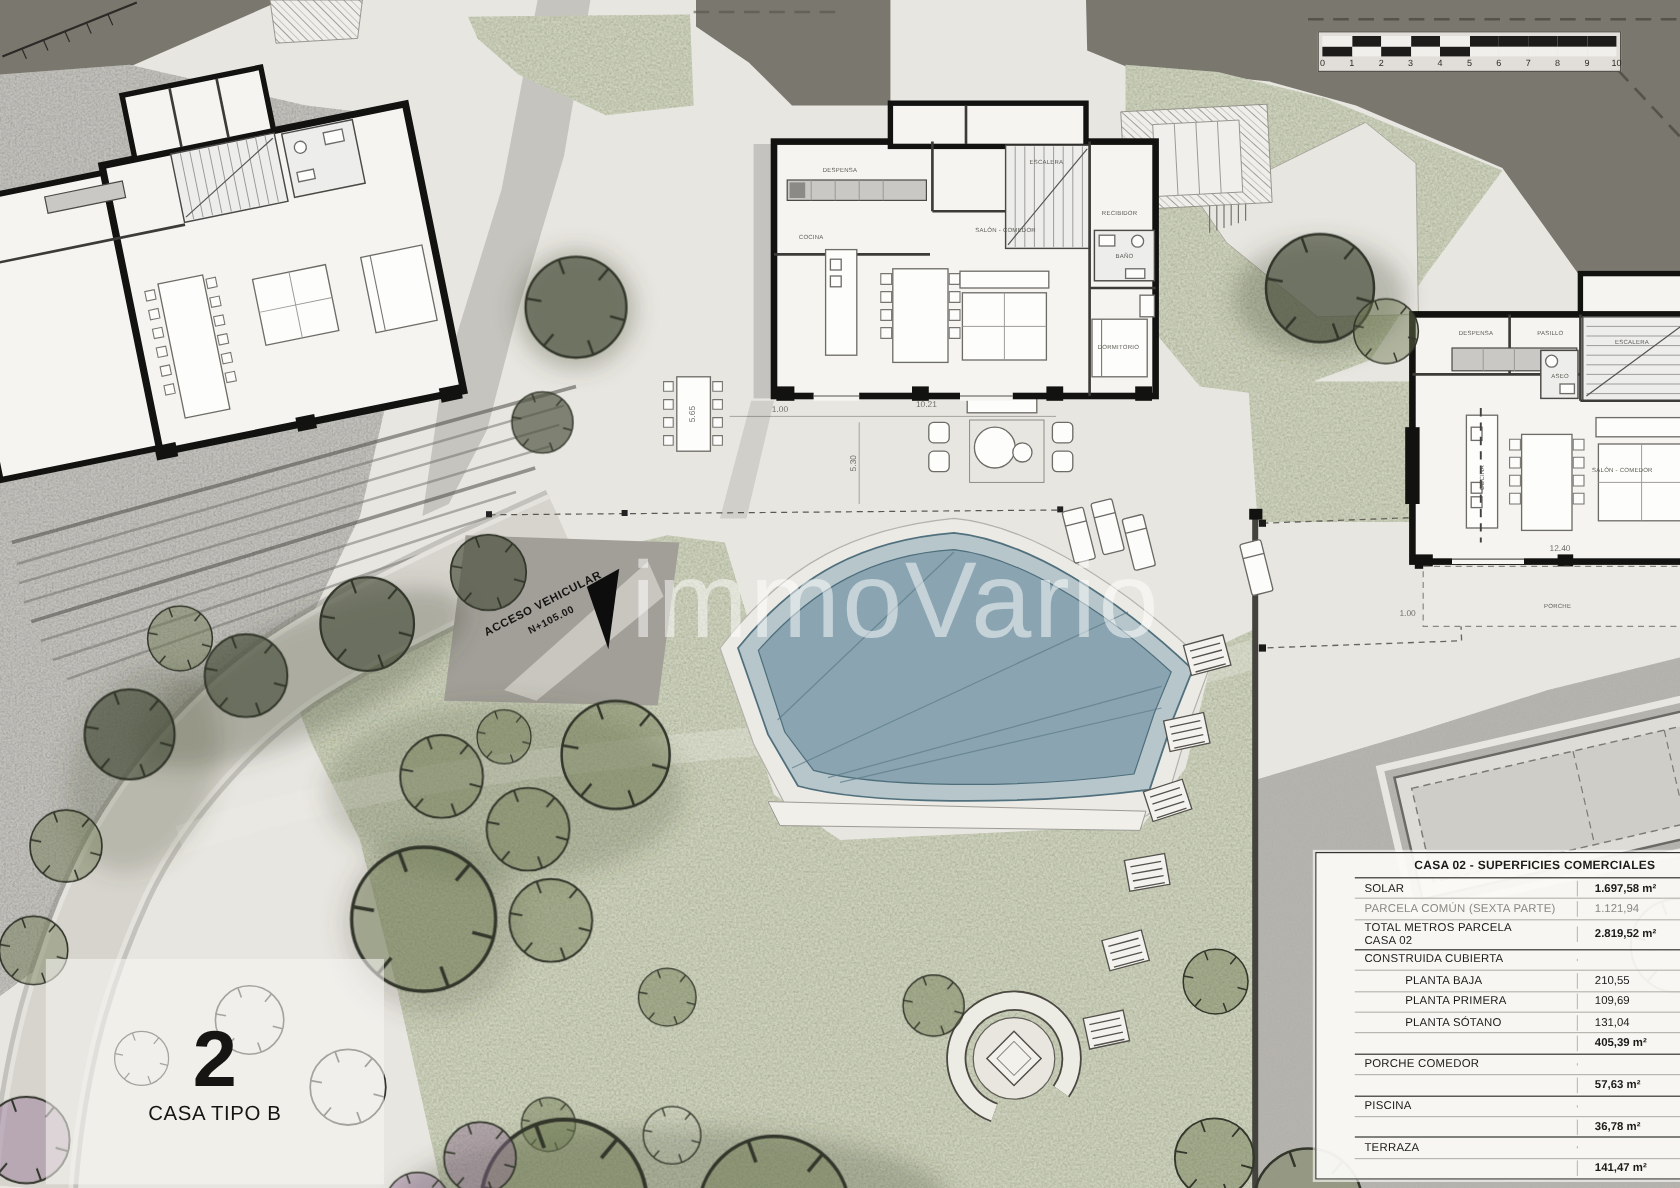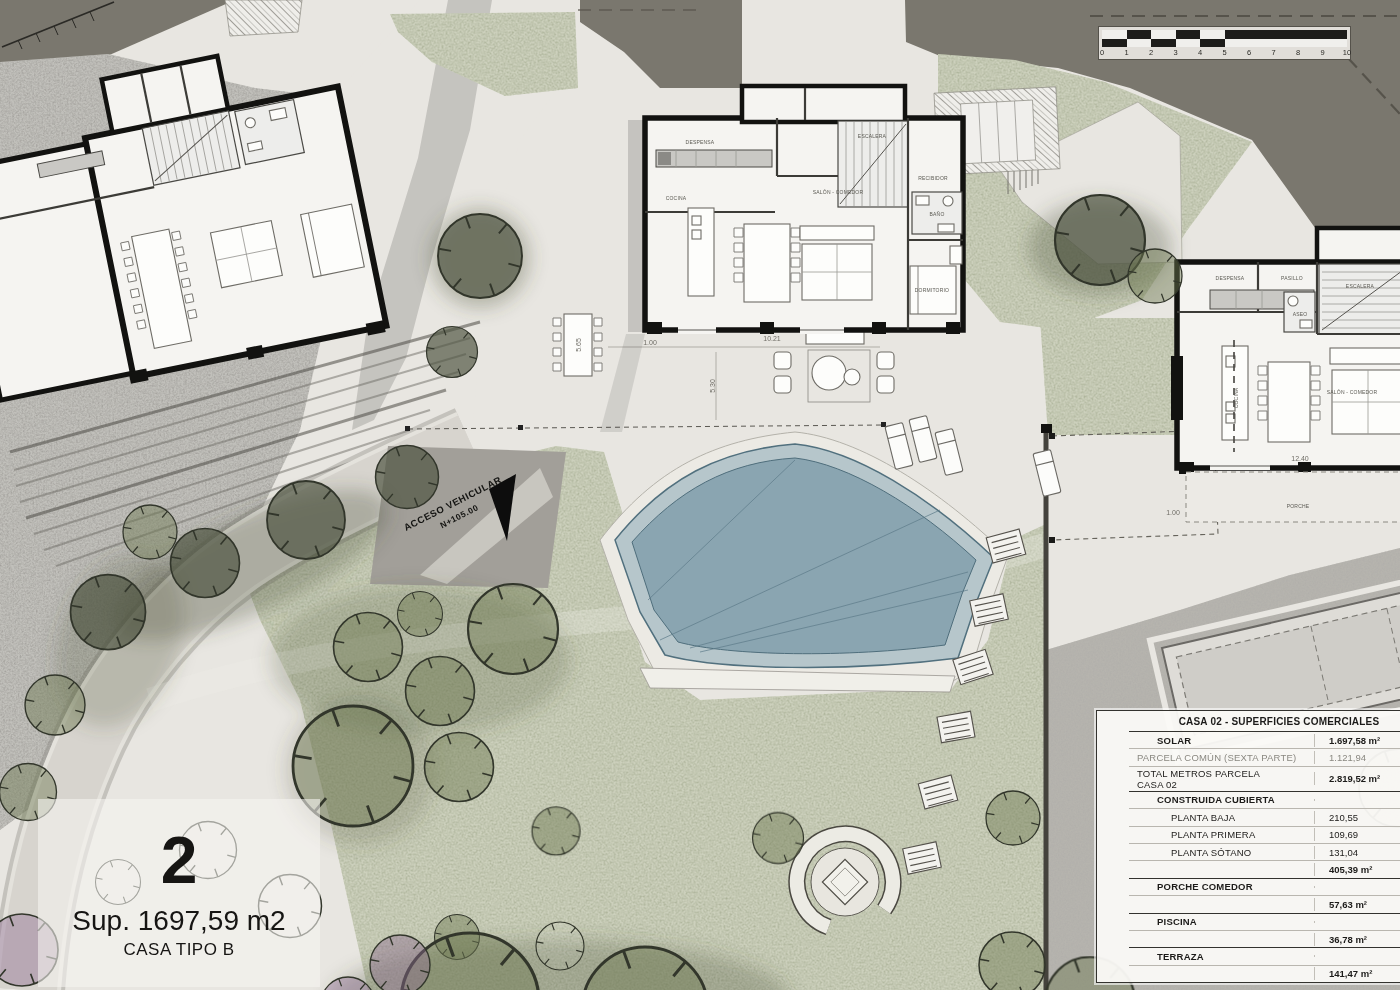--- a/index.html
+++ b/index.html
@@ -53,21 +53,21 @@
   .sumtable{position:absolute;left:1096px;top:710px;width:300px;
             background:rgba(251,250,247,.95);border:1.6px solid #33322e;
             outline:2px solid rgba(255,255,255,.6);color:#1c1b19;padding-left:32px;}
   .st-title{font-size:10px;font-weight:bold;text-align:center;padding:5px 2px 4px;
             letter-spacing:.2px;}
   .srow{display:flex;align-items:center;border-top:1px solid #b9b6af;min-height:16.4px;
         font-size:9.5px;}
   .srow .lab{flex:1;padding:1px 4px 1px 8px;letter-spacing:.2px;}
   .srow .val{width:96px;border-left:1px solid #c2bfb8;padding:1px 4px 1px 14px;}
   .srow.strong{border-top-width:1.6px;border-top-color:#33322e;}
-  .srow.bold .lab{font-weight:bold;margin-left:20px;}
+  .srow.bold .lab{font-weight:normal;}
   .srow.muted{color:#8a8881;}
   .srow.indent .lab{padding-left:42px;}
   .srow.valbold .val{font-weight:bold;margin-left:44px;}
 
   .room-lbl{position:absolute;font-size:5px;color:#5a5952;letter-spacing:.2px;
             white-space:nowrap;}
   .dim-lbl{position:absolute;font-size:7px;color:#6f6d66;white-space:nowrap;}
 </style>
 </head>
 <body>
@@ -394,20 +394,21 @@
     <use href="#tree" class="t-olive" transform="translate(1155,276) scale(.9)"></use>
     <use href="#tree" class="t-line" transform="translate(1398,788) scale(1.3)"></use>
   </g>
 
   <g stroke="#2b2a26" fill="none">
     <path d="M2 47 L114 2" stroke-width="1.8"></path>
     <path d="M18 40l4 9M36 33l4 9M54 26l4 9M72 19l4 9M90 12l4 9" stroke-width="1"></path>
   </g>
 </svg>
 
+<div class="watermark">immoVario</div>
 
 <div class="access">
   <div>ACCESO VEHICULAR</div>
   <div class="l2">N+105.00</div>
 </div>
 
 <div class="scalebar">
   <div class="sb-row" id="sb-top">
         <div class="sb-cell w"></div>
         <div class="sb-cell b"></div>
@@ -442,21 +443,20 @@
         <span class="sb-tick" style="left: 147px;">6</span>
         <span class="sb-tick" style="left: 171.5px;">7</span>
         <span class="sb-tick" style="left: 196px;">8</span>
         <span class="sb-tick" style="left: 220.5px;">9</span>
         <span class="sb-tick" style="left: 245px;">10</span>
       </div>
 </div>
 
 <div class="badge">
   <div class="badge-num">2</div>
-  <div class="badge-area">Sup. 1697,59 m2</div>
   <div class="badge-type">CASA TIPO B</div>
 </div>
 
 <div class="sumtable">
   <div class="st-title">CASA 02 - SUPERFICIES COMERCIALES</div>
   <div id="st-rows">
         <div class="srow bold valbold strong">
           <span class="lab">SOLAR</span>
           <span class="val">1.697,58 m²</span>
         </div>

